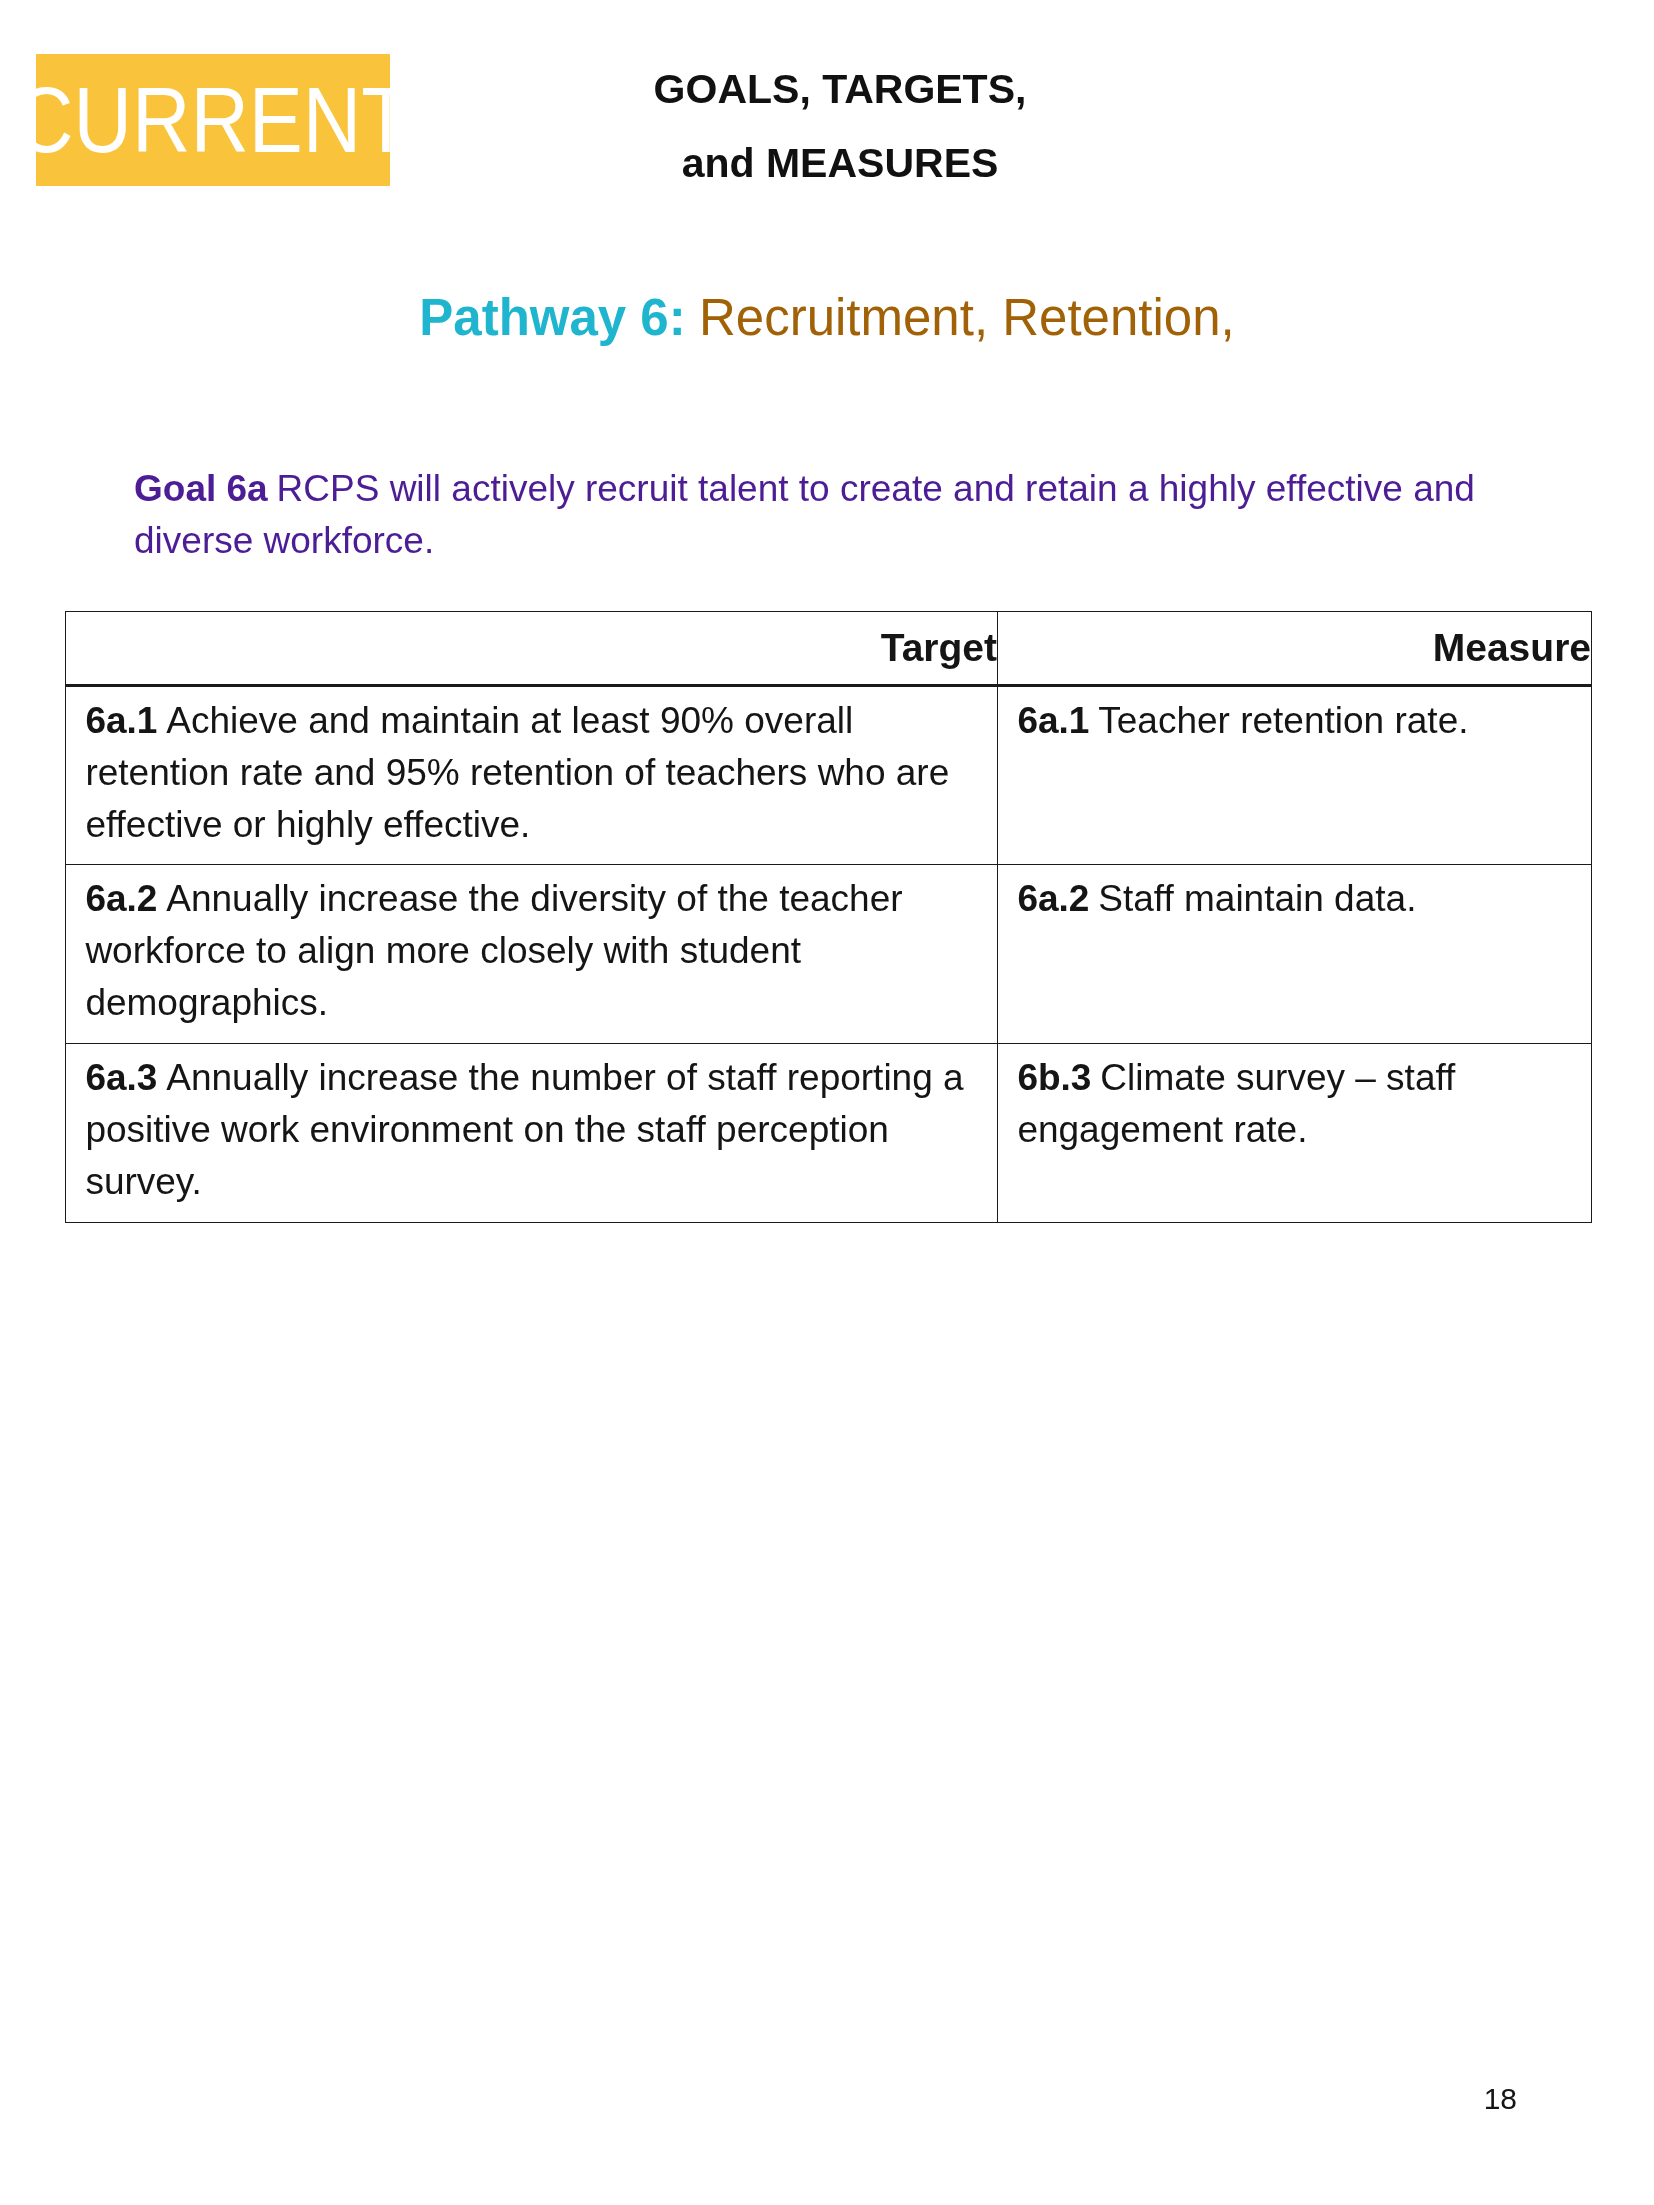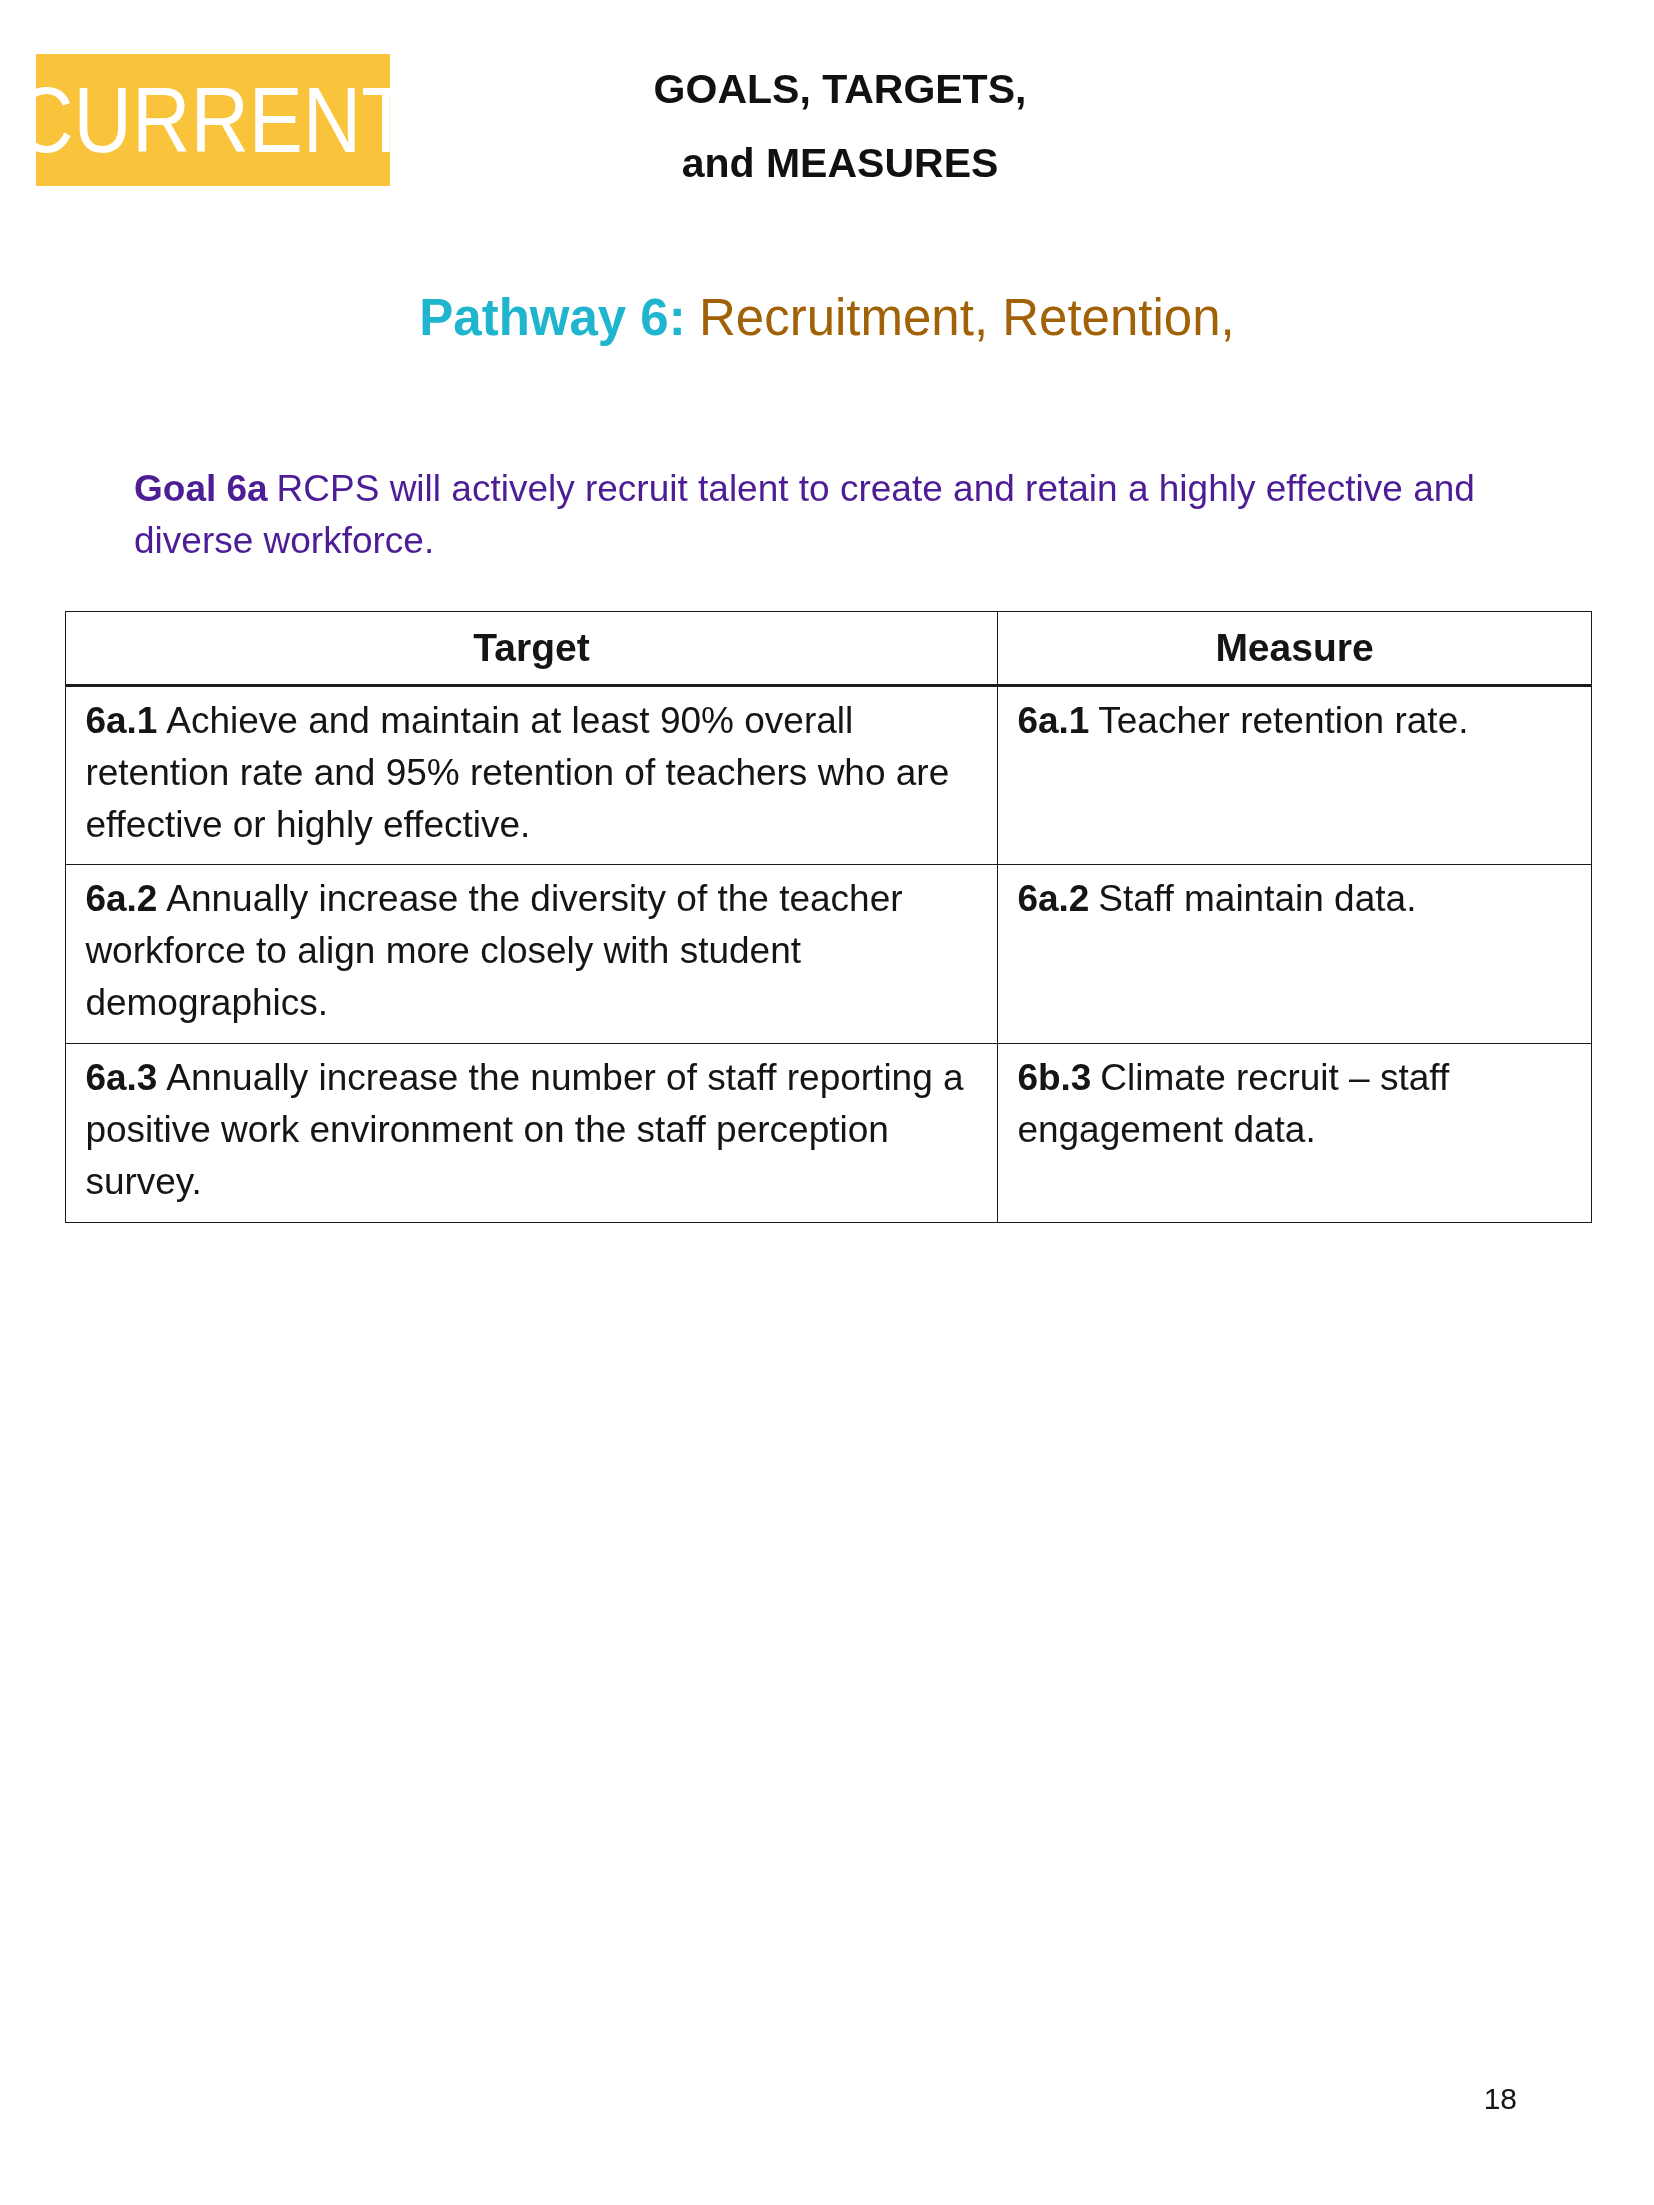--- a/index.html
+++ b/index.html
@@ -97,21 +97,21 @@
     border: 1.9px solid #1b1b1b;
     font-size: 37px;
     line-height: 52px;
     color: #151515;
     box-sizing: border-box;
   }
   .goals-table th {
     height: 74px;
     font-size: 39px;
     font-weight: 700;
-    text-align: center;
+    text-align: right;
     vertical-align: middle;
     border-bottom-width: 3.2px;
     padding: 0;
   }
   .goals-table td {
     height: 179px;
     vertical-align: top;
     padding: 7.8px 19.4px 0 19.4px;
   }
   .goals-table .num {
@@ -178,21 +178,21 @@
         </td>
         <td>
           <span class="num">6a.2</span><span>Staff maintain data.</span>
         </td>
       </tr>
       <tr>
         <td>
           <span class="num">6a.3</span><span>Annually increase the number of staff reporting a positive work environment on the staff perception survey.</span>
         </td>
         <td>
-          <span class="num">6b.3</span><span>Climate recruit – staff engagement data.</span>
+          <span class="num">6b.3</span><span>Climate survey – staff engagement rate.</span>
         </td>
       </tr>
     </tbody>
   </table>
 
   <div class="page-num">18</div>
 
 </div>
 
 

